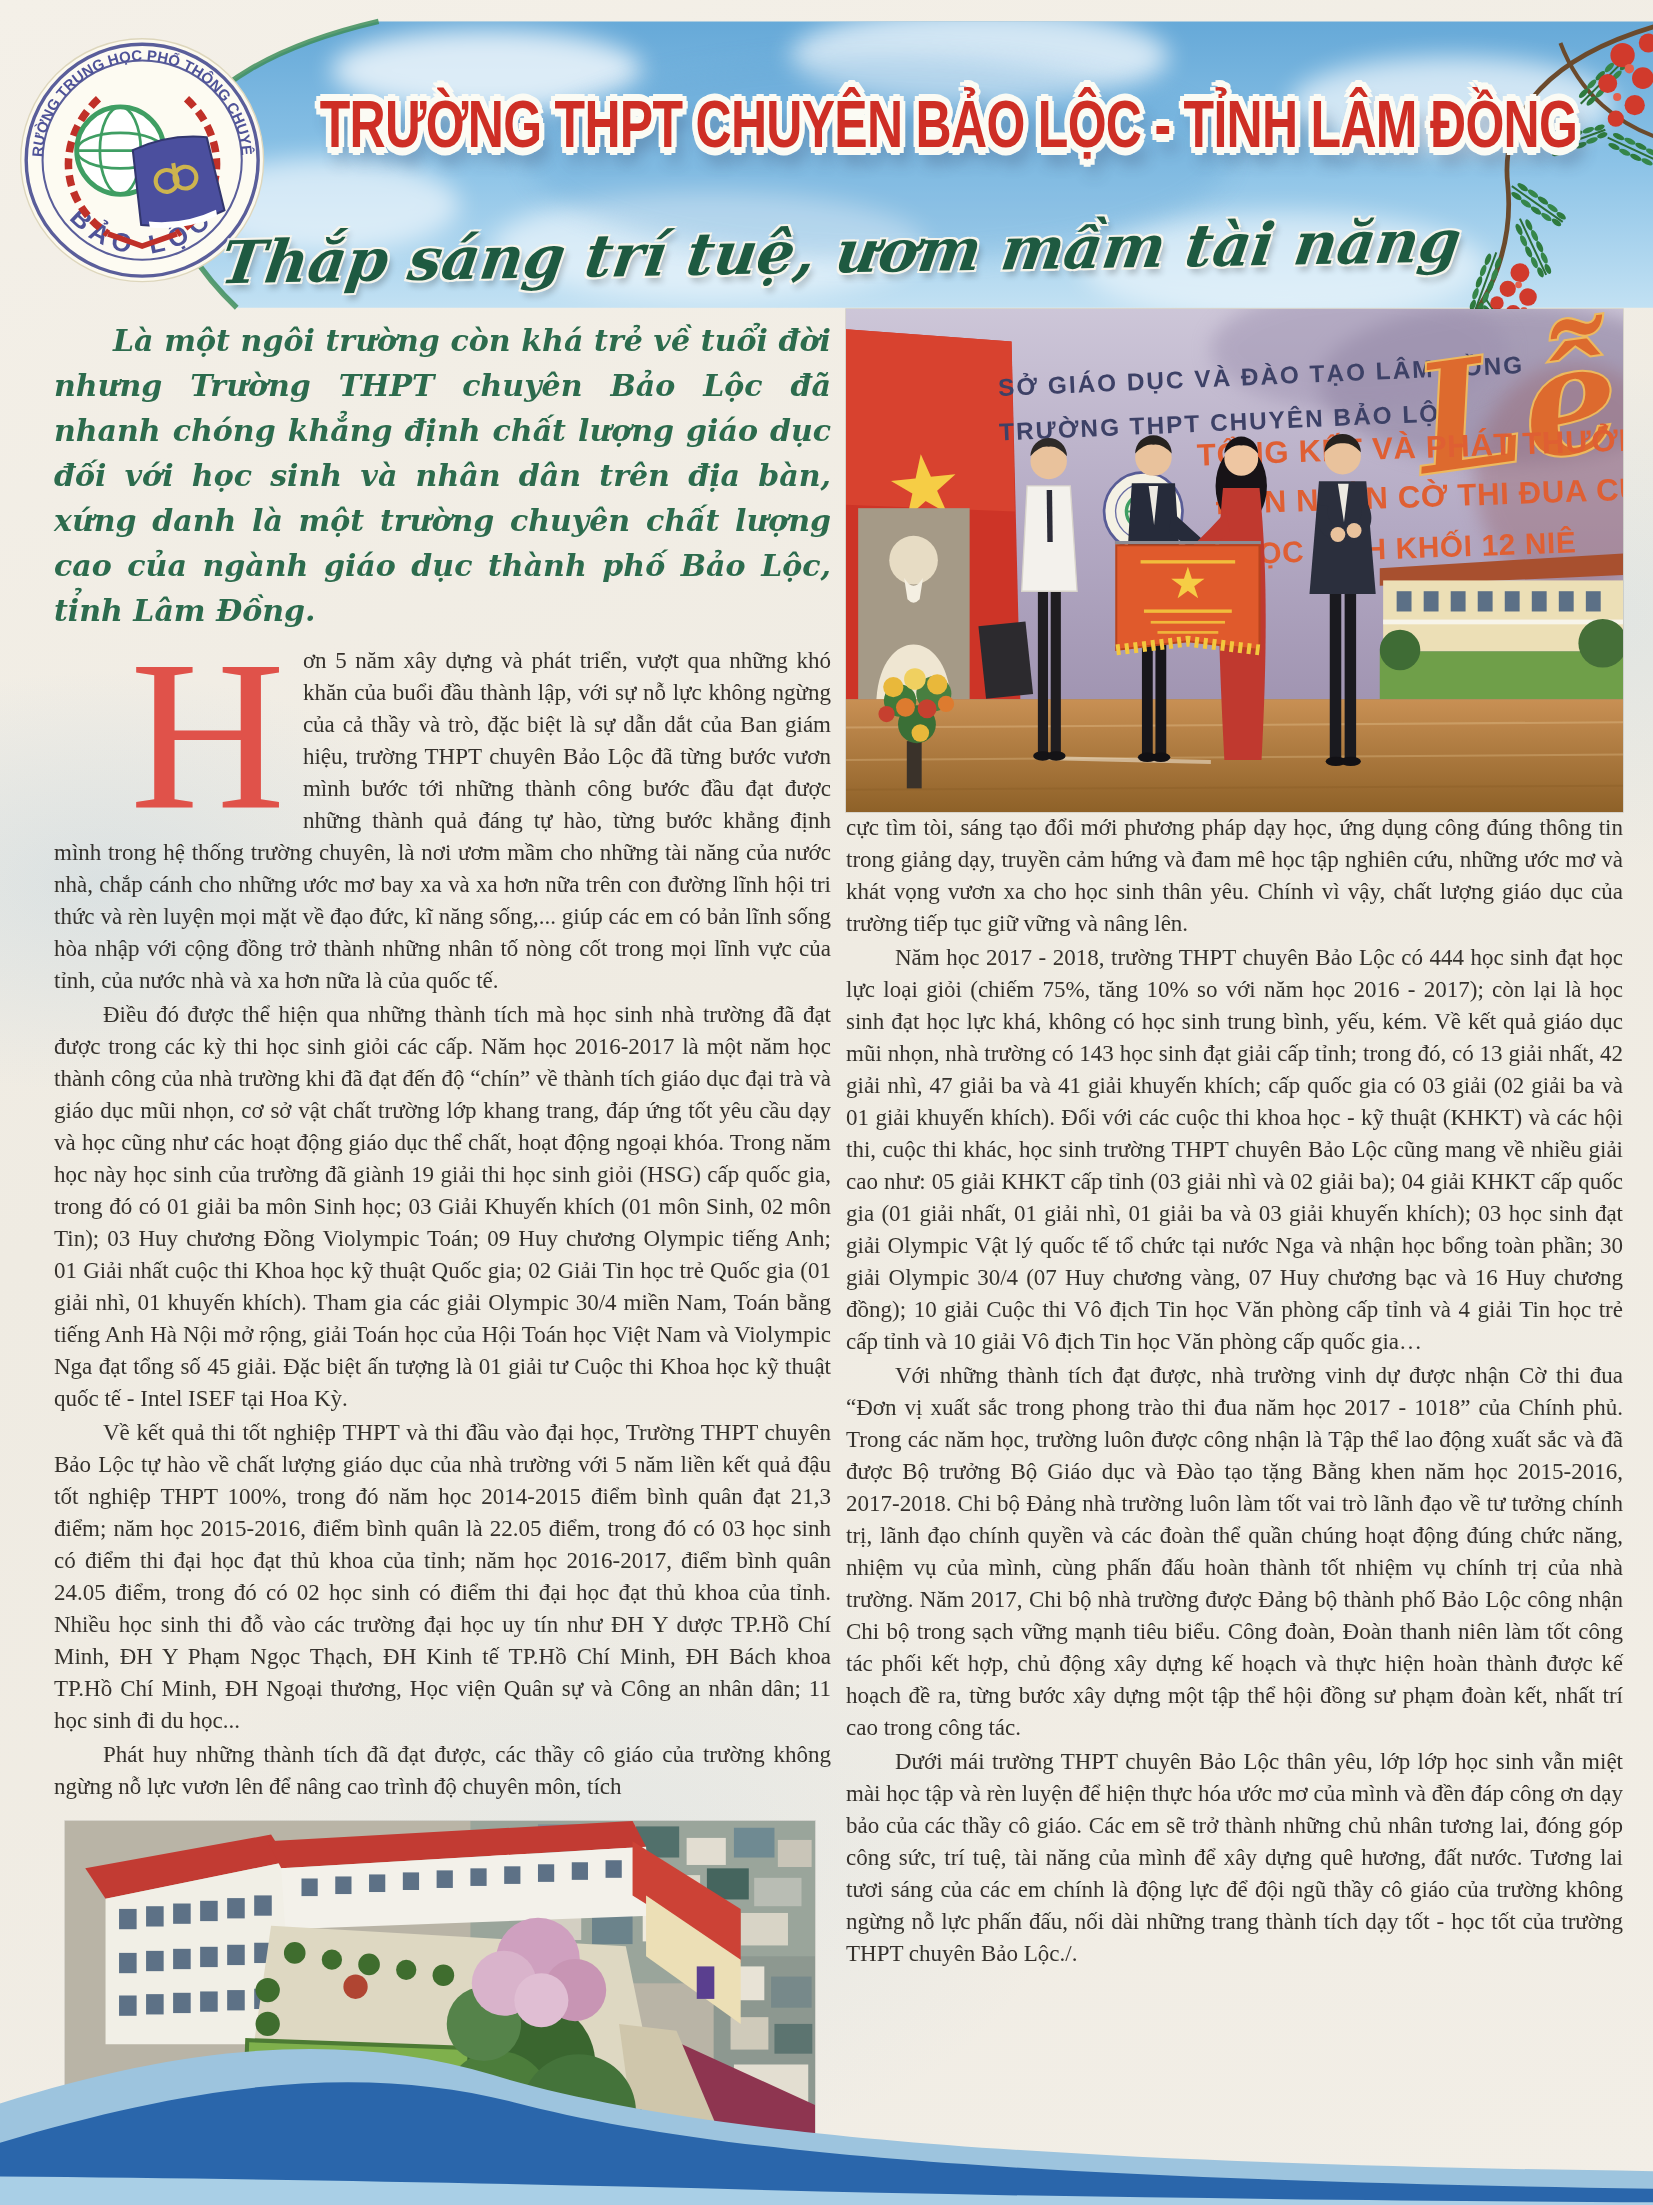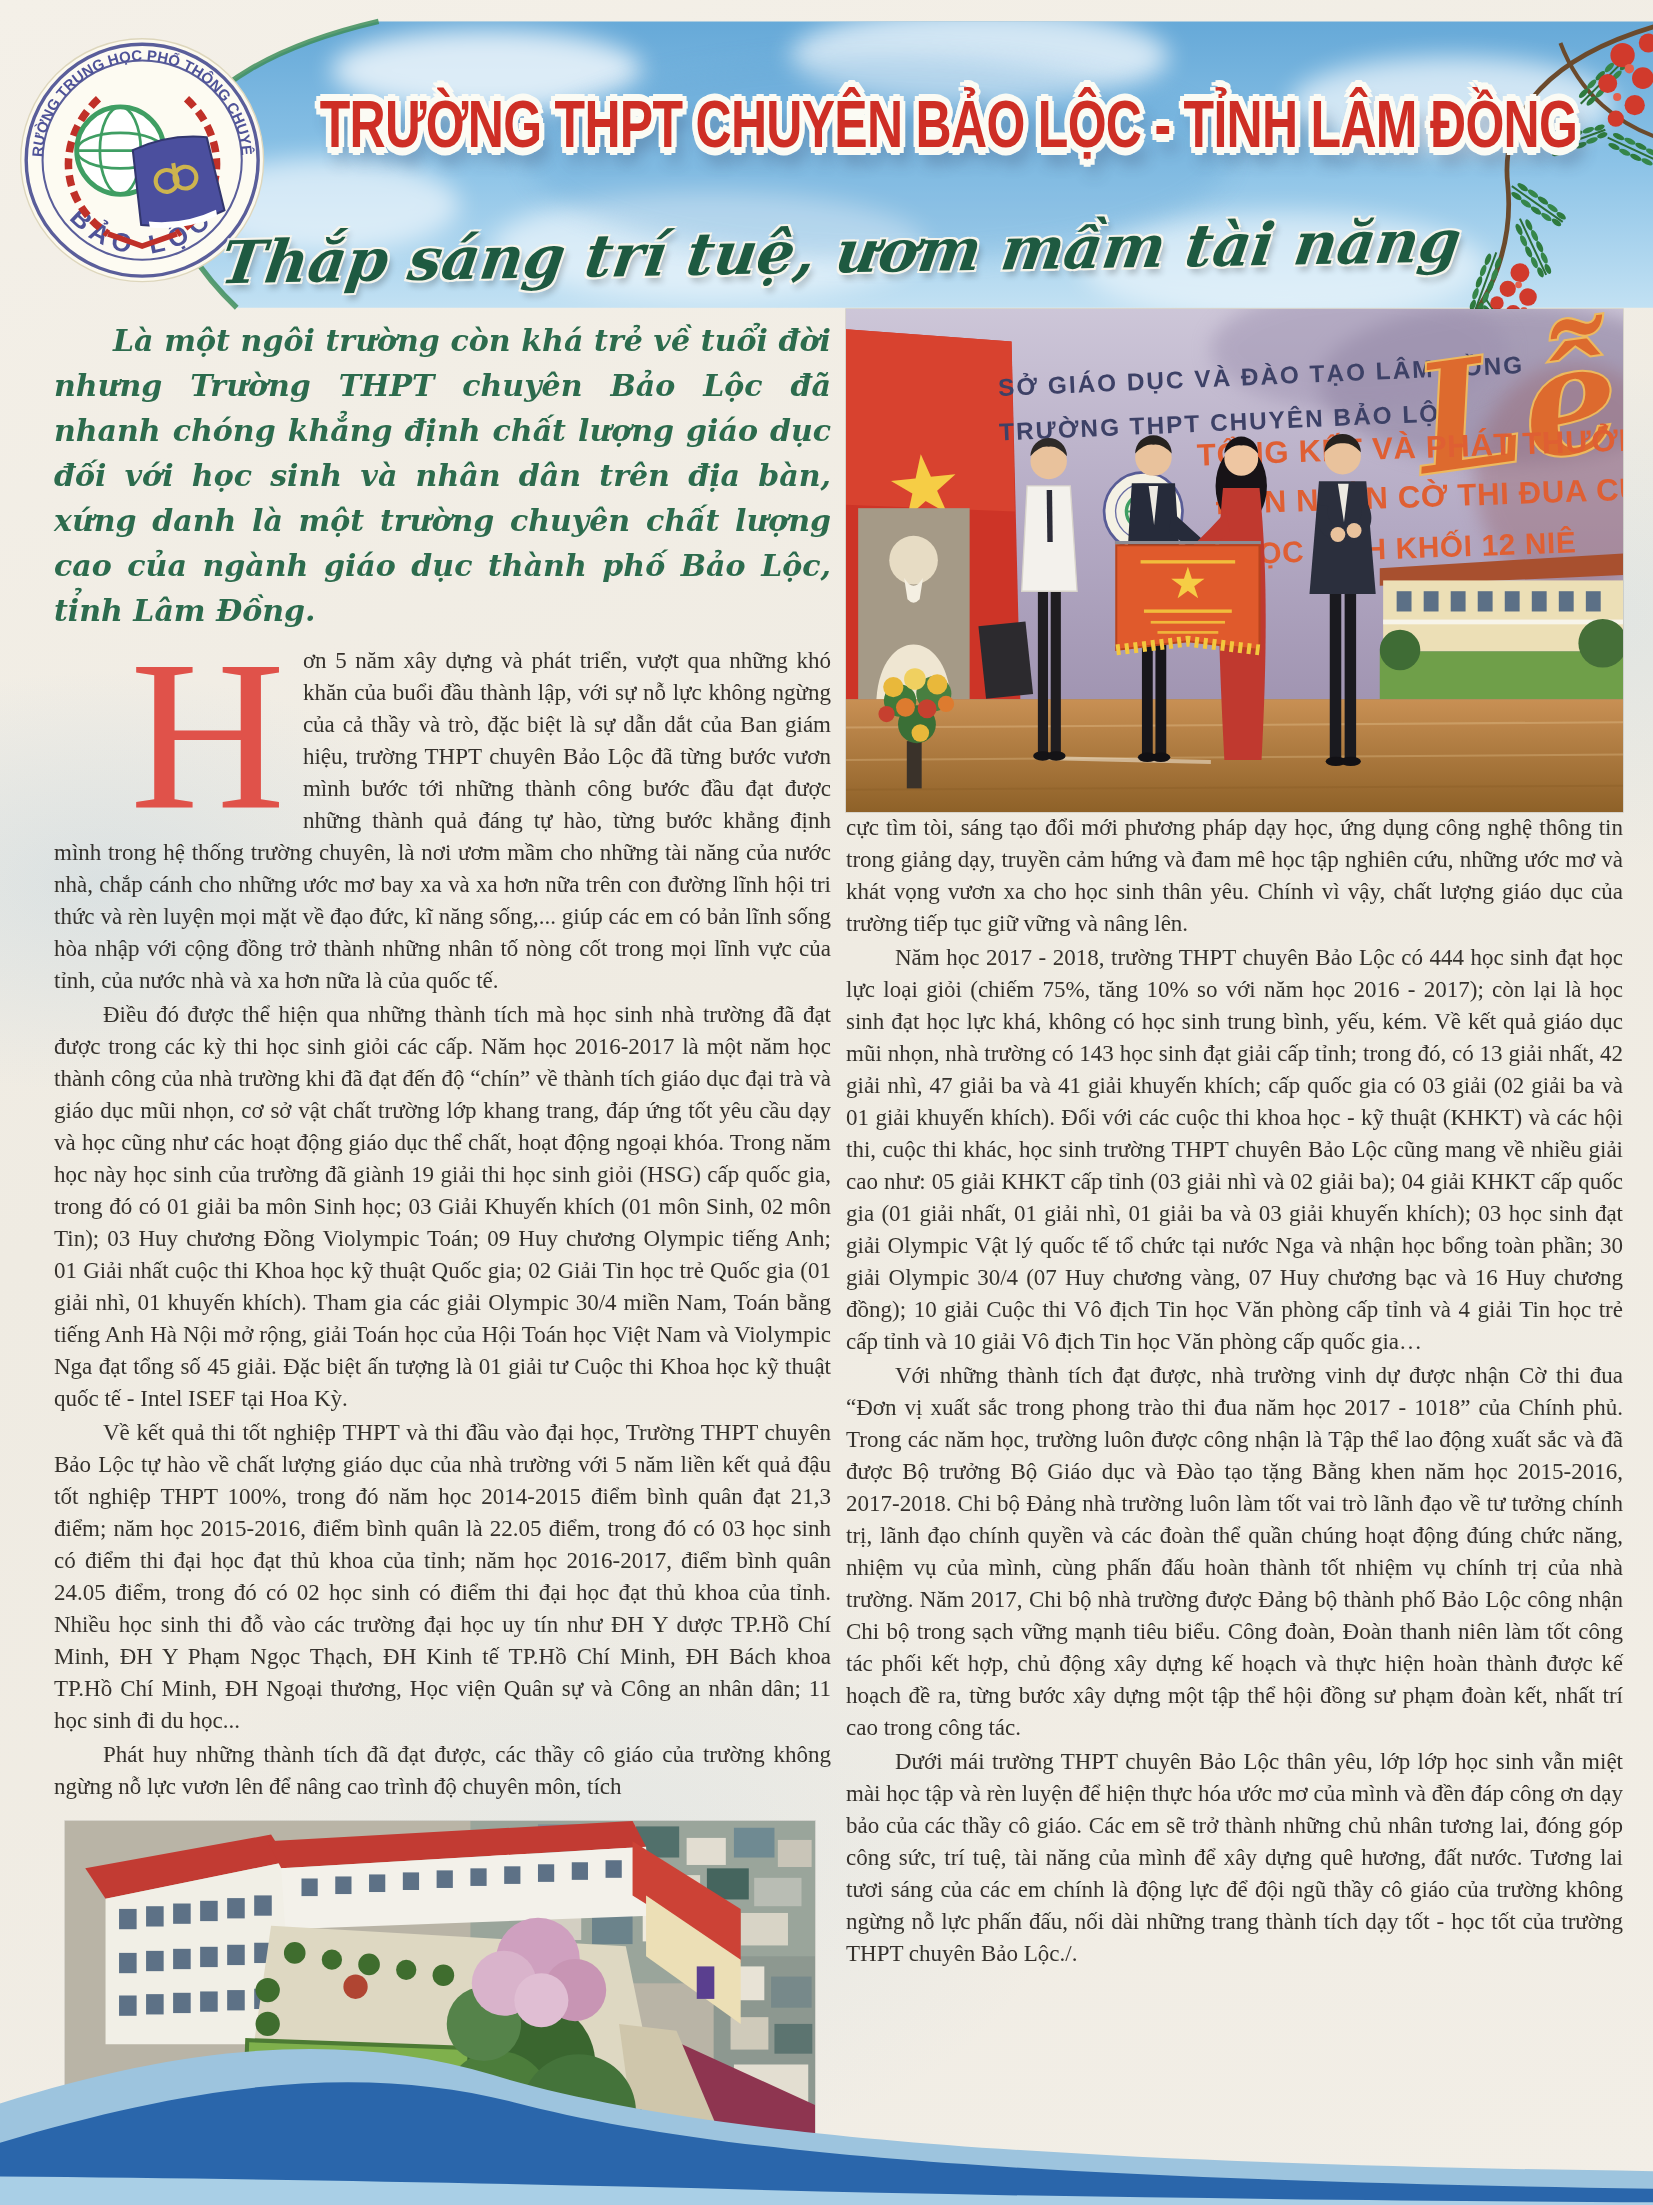--- a/index.html
+++ b/index.html
@@ -451,21 +451,21 @@
               <circle cx="135" cy="556" r="15" fill="#e9b83a"></circle>
             <circle cx="88" cy="590" r="14" fill="#dd7b2f"></circle>
               <circle cx="120" cy="592" r="14" fill="#c6402f"></circle>
               <circle cx="148" cy="585" r="12" fill="#dd7b2f"></circle>
             <circle cx="60" cy="600" r="12" fill="#c6402f"></circle>
               <circle cx="110" cy="628" r="13" fill="#e9b83a"></circle>
           </g>
         </svg>
       </div>
 
-      <p class="body-p noindent">cực tìm tòi, sáng tạo đổi mới phương pháp dạy học, ứng dụng công nghệ thông tin trong giảng dạy, truyền cảm hứng và đam mê học tập nghiên cứu, những ước mơ và khát vọng vươn xa cho học sinh thân yêu. Chính vì vậy, chất lượng giáo dục của trường tiếp tục giữ vững và nâng lên.</p>
+      <p class="body-p noindent">cực tìm tòi, sáng tạo đổi mới phương pháp dạy học, ứng dụng công đúng thông tin trong giảng dạy, truyền cảm hứng và đam mê học tập nghiên cứu, những ước mơ và khát vọng vươn xa cho học sinh thân yêu. Chính vì vậy, chất lượng giáo dục của trường tiếp tục giữ vững và nâng lên.</p>
       <p class="body-p">Năm học 2017 - 2018, trường THPT chuyên Bảo Lộc có 444 học sinh đạt học lực loại giỏi (chiếm 75%, tăng 10% so với năm học 2016 - 2017); còn lại là học sinh đạt học lực khá, không có học sinh trung bình, yếu, kém. Về kết quả giáo dục mũi nhọn, nhà trường có 143 học sinh đạt giải cấp tỉnh; trong đó, có 13 giải nhất, 42 giải nhì, 47 giải ba và 41 giải khuyến khích; cấp quốc gia có 03 giải (02 giải ba và 01 giải khuyến khích). Đối với các cuộc thi khoa học - kỹ thuật (KHKT) và các hội thi, cuộc thi khác, học sinh trường THPT chuyên Bảo Lộc cũng mang về nhiều giải cao như: 05 giải KHKT cấp tỉnh (03 giải nhì và 02 giải ba); 04 giải KHKT cấp quốc gia (01 giải nhất, 01 giải nhì, 01 giải ba và 03 giải khuyến khích); 03 học sinh đạt giải Olympic Vật lý quốc tế tổ chức tại nước Nga và nhận học bổng toàn phần; 30 giải Olympic 30/4 (07 Huy chương vàng, 07 Huy chương bạc và 16 Huy chương đồng); 10 giải Cuộc thi Vô địch Tin học Văn phòng cấp tỉnh và 4 giải Tin học trẻ cấp tỉnh và 10 giải Vô địch Tin học Văn phòng cấp quốc gia…</p>
       <p class="body-p">Với những thành tích đạt được, nhà trường vinh dự được nhận Cờ thi đua “Đơn vị xuất sắc trong phong trào thi đua năm học 2017 - 1018” của Chính phủ. Trong các năm học, trường luôn được công nhận là Tập thể lao động xuất sắc và đã được Bộ trưởng Bộ Giáo dục và Đào tạo tặng Bằng khen năm học 2015-2016, 2017-2018. Chi bộ Đảng nhà trường luôn làm tốt vai trò lãnh đạo về tư tưởng chính trị, lãnh đạo chính quyền và các đoàn thể quần chúng hoạt động đúng chức năng, nhiệm vụ của mình, cùng phấn đấu hoàn thành tốt nhiệm vụ chính trị của nhà trường. Năm 2017, Chi bộ nhà trường được Đảng bộ thành phố Bảo Lộc công nhận Chi bộ trong sạch vững mạnh tiêu biểu. Công đoàn, Đoàn thanh niên làm tốt công tác phối kết hợp, chủ động xây dựng kế hoạch và thực hiện hoàn thành được kế hoạch đề ra, từng bước xây dựng một tập thể hội đồng sư phạm đoàn kết, nhất trí cao trong công tác.</p>
       <p class="body-p">Dưới mái trường THPT chuyên Bảo Lộc thân yêu, lớp lớp học sinh vẫn miệt mài học tập và rèn luyện để hiện thực hóa ước mơ của mình và đền đáp công ơn dạy bảo của các thầy cô giáo. Các em sẽ trở thành những chủ nhân tương lai, đóng góp công sức, trí tuệ, tài năng của mình để xây dựng quê hương, đất nước. Tương lai tươi sáng của các em chính là động lực để đội ngũ thầy cô giáo của trường không ngừng nỗ lực phấn đấu, nối dài những trang thành tích dạy tốt - học tốt của trường THPT chuyên Bảo Lộc./.</p>
     </div>
   </div>
 
   <div class="waves">
     <svg viewBox="0 0 2448 300" preserveAspectRatio="none">
       <path d="M0,150 C300,55 530,48 730,108 C1020,195 1520,238 2448,250 L2448,300 L0,300 Z" fill="#9dc4de"></path>
       <path d="M0,208 C330,108 560,98 760,148 C1060,226 1540,262 2448,276 L2448,300 L0,300 Z" fill="#2a66ab"></path>

